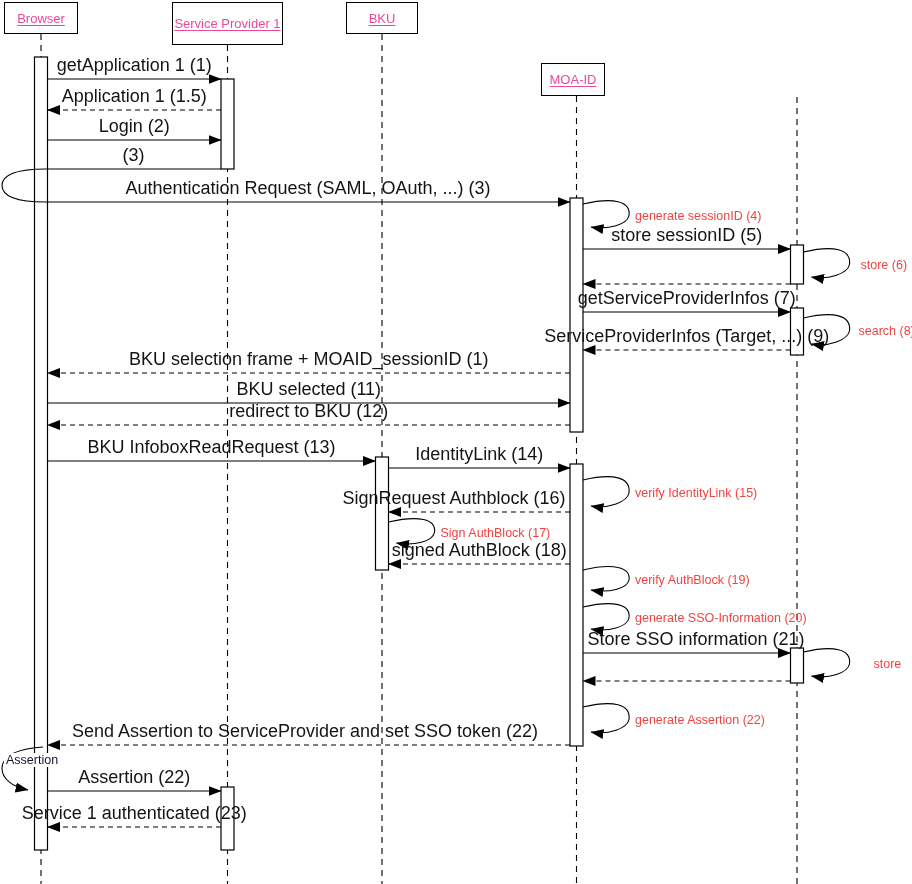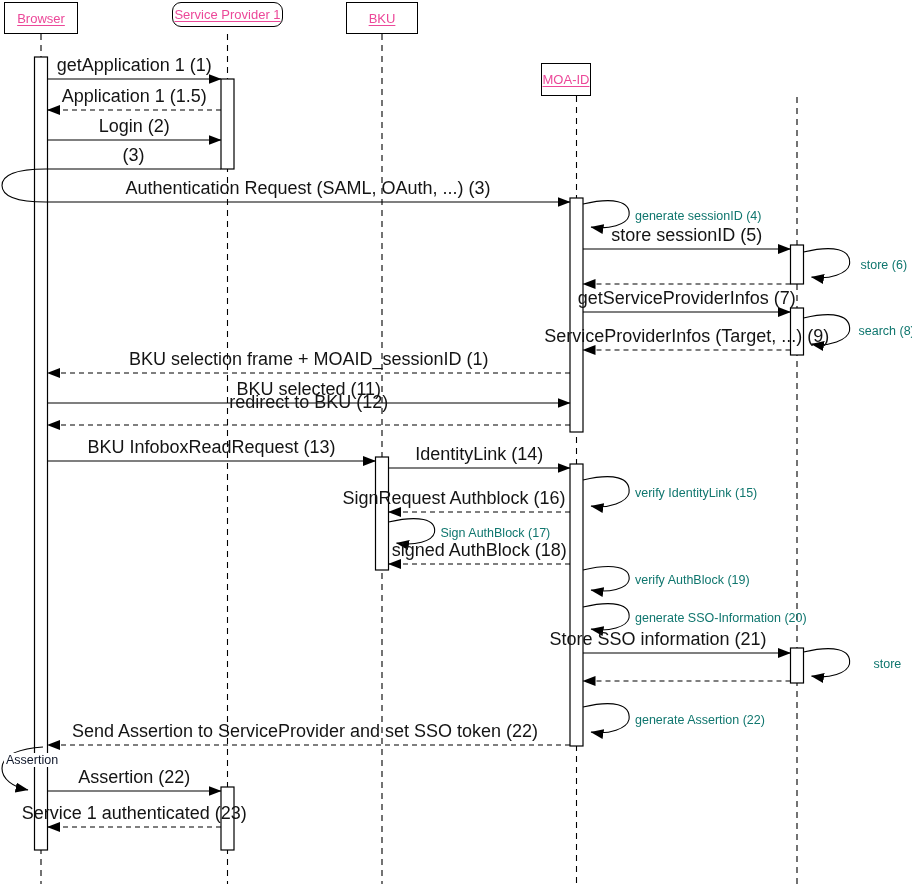--- a/index.html
+++ b/index.html
@@ -15,21 +15,21 @@
   }
   .actor-label {
     font-size:13px; color:#ec4899; text-decoration:underline; text-underline-offset:2px;
     white-space:nowrap;
   }
   .msg-label {
     position:absolute; font-size:18px; color:#141414; white-space:nowrap;
     transform:translate(-50%,-100%); z-index:4;
   }
   .loop-label {
-    position:absolute; font-size:12.5px; color:#0f766e; white-space:nowrap;
+    position:absolute; font-size:12.5px; color:#ef4444; white-space:nowrap;
     transform:translateY(-50%); z-index:4;
   }
   .gate-label {
     position:absolute; font-size:12.5px; color:#0f172a; white-space:nowrap;
     background:#ffffff; padding:0 2px; z-index:5;
   }
 </style>
 </head>
 <body>
 
@@ -101,45 +101,45 @@
       <div class="msg-label" style="left: 134.25px; top: 76px;">getApplication 1 (1)</div>
       <div class="msg-label" style="left: 134.25px; top: 107px;">Application 1 (1.5)</div>
       <div class="msg-label" style="left: 134.25px; top: 137px;">Login (2)</div>
       <div class="msg-label" style="left: 133.5px; top: 166px;">(3)</div>
       <div class="msg-label" style="left: 308px; top: 199px;">Authentication Request (SAML, OAuth, ...) (3)</div>
       <div class="msg-label" style="left: 686.75px; top: 246px;">store sessionID (5)</div>
       <div class="msg-label" style="left: 686.75px; top: 309px;">getServiceProviderInfos (7)</div>
       <div class="msg-label" style="left: 686.75px; top: 347px;">ServiceProviderInfos (Target, ...) (9)</div>
       <div class="msg-label" style="left: 308.75px; top: 370px;">BKU selection frame + MOAID_sessionID (1)</div>
       <div class="msg-label" style="left: 308.75px; top: 400px;">BKU selected (11)</div>
-      <div class="msg-label" style="left: 308.75px; top: 413px;">redirect to BKU (12)</div>
+      <div class="msg-label" style="left: 308.75px; top: 422px;">redirect to BKU (12)</div>
       <div class="msg-label" style="left: 211.5px; top: 458px;">BKU InfoboxReadRequest (13)</div>
       <div class="msg-label" style="left: 479.25px; top: 465px;">IdentityLink (14)</div>
       <div class="msg-label" style="left: 454px; top: 509px;">SignRequest Authblock (16)</div>
       <div class="msg-label" style="left: 479.25px; top: 561px;">signed AuthBlock (18)</div>
-      <div class="msg-label" style="left: 658px; top: 650px; text-align: center;">Store SSO information (21)</div>
+      <div class="msg-label" style="left: 696px; top: 650px; text-align: center;">Store SSO information (21)</div>
       <div class="msg-label" style="left: 305px; top: 742px;">Send Assertion to ServiceProvider and set SSO token (22)</div>
       <div class="msg-label" style="left: 134.25px; top: 788px;">Assertion (22)</div>
       <div class="msg-label" style="left: 134.25px; top: 824px;">Service 1 authenticated (23)</div>
       <div class="loop-label" style="left: 635px; top: 215.5px;">generate sessionID (4)</div>
       <div class="loop-label" style="left: 860.5px; top: 264.5px;">store (6)</div>
       <div class="loop-label" style="left: 858.5px; top: 331px;">search (8)</div>
       <div class="loop-label" style="left: 635px; top: 493px; text-align: right;">verify IdentityLink (15)</div>
       <div class="loop-label" style="left: 440.5px; top: 532.5px;">Sign AuthBlock (17)</div>
       <div class="loop-label" style="left: 635px; top: 580px;">verify AuthBlock (19)</div>
       <div class="loop-label" style="left: 635px; top: 618px;">generate SSO-Information (20)</div>
       <div class="loop-label" style="left: 873.5px; top: 664px;">store</div>
       <div class="loop-label" style="left: 635px; top: 719.5px;">generate Assertion (22)</div>
       <div class="gate-label" style="left: 4px; top: 753px;">Assertion</div>
     </div>
 <div class="actor-box" style="left: 4px; top: 2px; width: 74px; height: 32px;">
       <span class="actor-label">Browser</span>
     </div>
-    <div class="actor-box" style="left: 172px; top: 2px; width: 111px; height: 25px; border-radius: 9px;">
+    <div class="actor-box" style="left: 172px; top: 2px; width: 111px; height: 43px;">
       <span class="actor-label">Service Provider 1</span>
     </div>
     <div class="actor-box" style="left: 346px; top: 2px; width: 72px; height: 32px;">
       <span class="actor-label">BKU</span>
     </div>
-    <div class="actor-box" style="left: 541px; top: 63px; width: 50px; height: 33px;">
+    <div class="actor-box" style="left: 541px; top: 63px; width: 64px; height: 33px;">
       <span class="actor-label">MOA-ID</span>
     </div>
   </div>
 
 </body></html>

